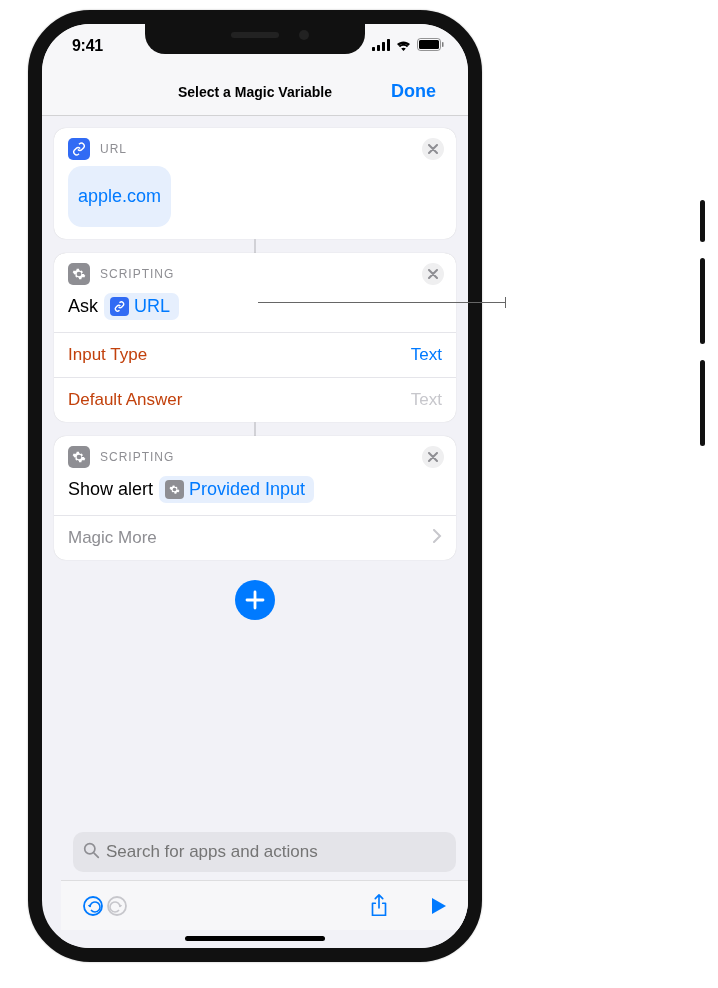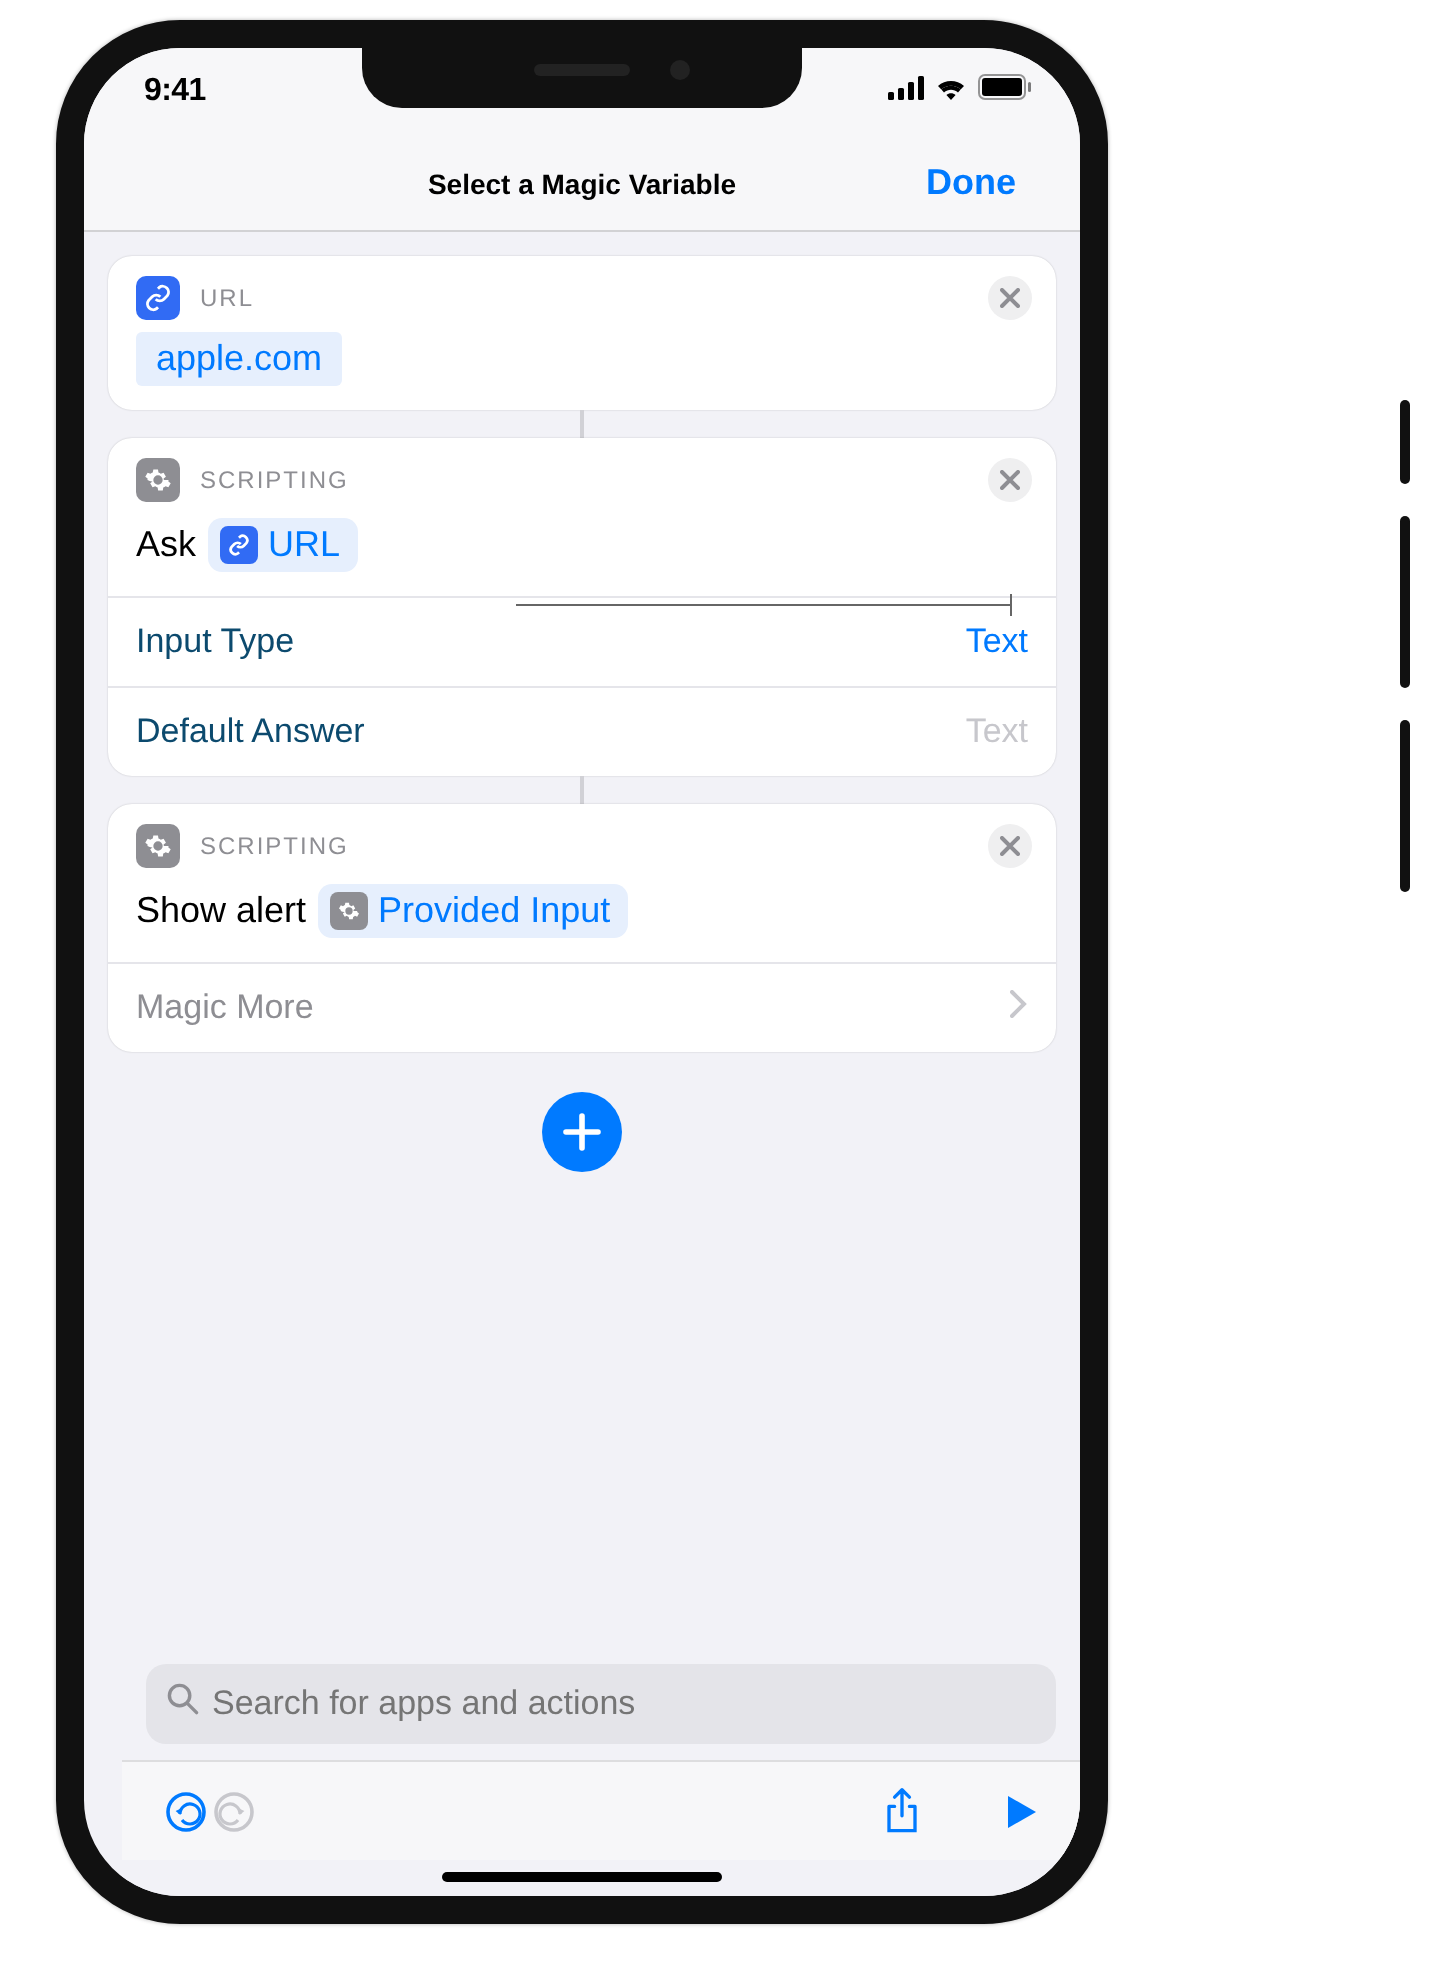--- a/index.html
+++ b/index.html
@@ -2,21 +2,21 @@
 <html><head>
   <meta charset="utf-8">
   <style>
     * { box-sizing: border-box; margin: 0; padding: 0; font-family: -apple-system, BlinkMacSystemFont, "Segoe UI", Helvetica, Arial, sans-serif; }
     body { background: #fff; width: 718px; height: 988px; position: relative; }
     
     .device-frame {
       position: absolute;
       top: 10px;
       left: 28px;
-      width: 526px;
+      width: 454px;
       height: 952px;
       border: 14px solid #111;
       border-radius: 62px;
       background: #f2f2f7;
       overflow: hidden;
       box-shadow: 0 0 2px rgba(0,0,0,0.3);
     }
     
     .side-button-right1 { position: absolute; right: 13px; top: 200px; width: 5px; height: 42px; background: #111; border-radius: 3px; }
     .side-button-right2 { position: absolute; right: 13px; top: 258px; width: 5px; height: 86px; background: #111; border-radius: 3px; }
@@ -134,32 +134,32 @@
     
     .card-row {
       display: flex;
       justify-content: space-between;
       align-items: center;
       padding: 12px 14px;
       border-top: 0.5px solid #e5e5ea;
       font-size: 17px;
     }
     .card-row-label { color: #8e8e93; }
-    .card-row-label.black { color: #0c4a6e; }
+    .card-row-label.black { color: #c2410c; }
     .card-row-value.blue { color: #007aff; }
     .card-row-value.gray { color: #c7c7cc; }
     .chevron { color: #c7c7cc; }
     
     .url-value-pill {
       display:inline-block;
       background:#e6effd;
       color:#007aff;
       font-size:18px;
-      padding:3px 10px;
-      border-radius:3px;
+      padding:20px 10px;
+      border-radius:14px;
     }
     
     .add-button {
       width: 40px;
       height: 40px;
       border-radius: 50%;
       background: #007aff;
       margin: 20px auto 0 auto;
       display: flex;
       align-items: center;

